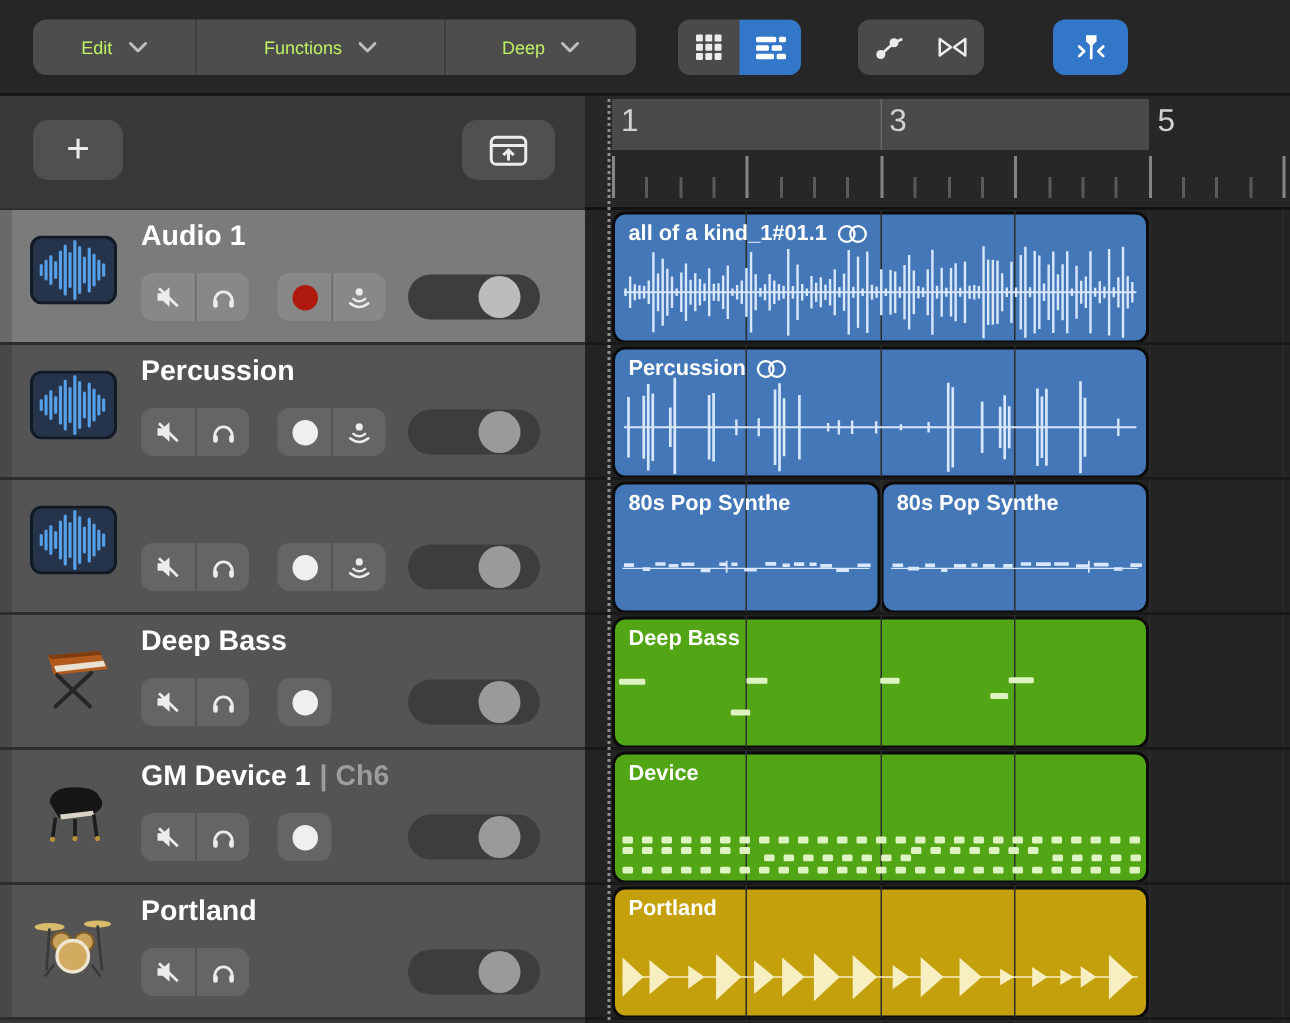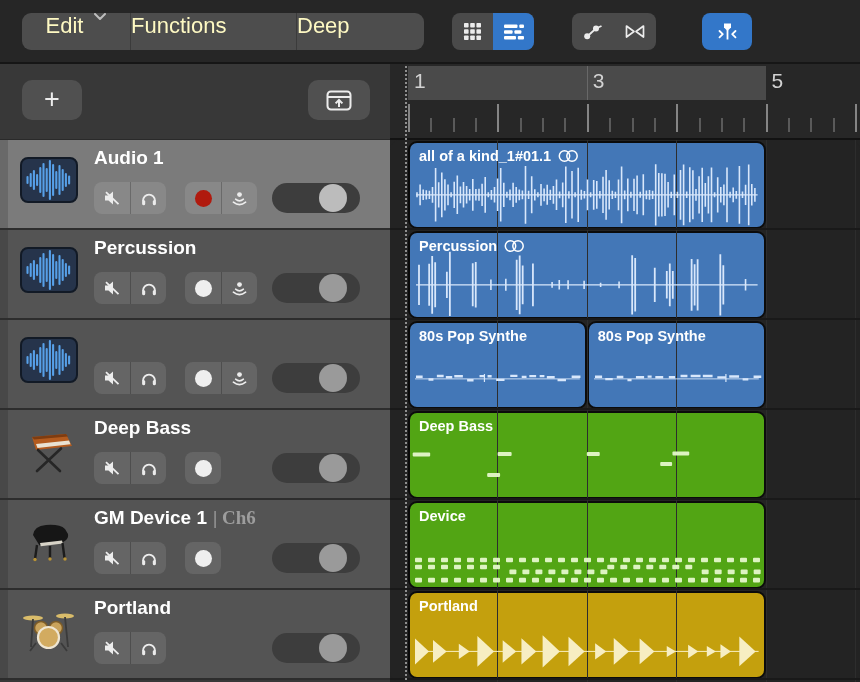--- a/index.html
+++ b/index.html
@@ -2,22 +2,22 @@
 <html><head>
 <meta charset="utf-8">
 <style>
   html,body{margin:0;padding:0;background:#111;}
   *{box-sizing:border-box;}
   .app{position:relative;width:860px;height:682px;background:#1c1c1c;overflow:hidden;
        font-family:"Liberation Sans",sans-serif;-webkit-font-smoothing:antialiased;}
   
   .toolbar{position:absolute;left:0;top:0;width:860px;height:64px;background:#262626;border-bottom:2px solid #161616;}
   .menu-group{position:absolute;left:22px;top:13px;height:37px;background:#4d4d4d;border-radius:9px;display:flex;overflow:hidden;}
-  .menu-btn{display:flex;justify-content:center;gap:11px;color:#fef9c3;font-size:22px;cursor:default;}
-  .menu-btn+.menu-btn{border-left:1px solid #3b3b3b;flex-direction:column;}
+  .menu-btn{display:flex;align-items:center;justify-content:center;gap:11px;color:#bef264;font-size:12px;cursor:default;}
+  .menu-btn+.menu-btn{border-left:1px solid #3b3b3b;}
   .menu-btn.w1{width:108px}.menu-btn.w2{width:166px}.menu-btn.w3{width:128px}
   .seg{position:absolute;top:13px;height:37px;background:#4a4a4a;border-radius:8px;display:flex;overflow:hidden;}
   .seg-btn{display:flex;align-items:center;justify-content:center;height:100%;}
   .seg-btn.sel{background:#3377c9;}
   #seg-view{left:452px;} #seg-view .seg-btn{width:41px;}
   #seg-tools{left:572px;} #seg-tools .seg-btn{width:42px;}
   .btn-catch{position:absolute;left:702px;top:13px;width:50px;height:37px;background:#3377c9;border-radius:8px;
              display:flex;align-items:center;justify-content:center;}
   
   .track-panel{position:absolute;left:0;top:64px;width:390px;height:618px;background:#383838;}
@@ -25,21 +25,21 @@
   .hdr-btn{position:absolute;top:16px;height:40px;background:#505050;border-radius:10px;border:0;
            display:flex;align-items:center;justify-content:center;color:#ececec;}
   .btn-add{left:22px;width:60px;font-size:27px;font-weight:300;padding-bottom:3px;}
   .btn-opts{left:308px;width:62px;}
   .track-row{position:relative;height:90px;background:#545454;border-bottom:2px solid #2d2d2d;}
   .track-row.selected{background:#7b7b7b;padding-left:19px;}
   .gutter{position:absolute;left:0;top:0;width:8px;height:100%;background:rgba(0,0,0,0.14);}
   .track-icon{position:absolute;left:20px;top:17px;width:58px;height:46px;}
   .track-icon svg{width:100%;height:100%;}
   .track-name{position:absolute;left:94px;top:7px;font-size:19px;font-weight:bold;color:#fff;white-space:nowrap;}
-  .suffix{color:#9d9d9d;margin-left:6px;font-family:Liberation Serif, serif;}
+  .suffix{color:#9d9d9d;margin-left:6px;}
   .ctl-group{position:absolute;top:42px;height:32px;display:flex;background:rgba(255,255,255,0.10);border-radius:8px;overflow:hidden;}
   .ctl-ms{left:94px;} .ctl-rec{left:185px;}
   .ctl-btn{width:36px;height:100%;display:flex;align-items:center;justify-content:center;}
   .ctl-btn+.ctl-btn{border-left:1px solid rgba(0,0,0,0.22);}
   .rec-dot{width:17px;height:17px;border-radius:50%;background:#efefef;}
   .slider{position:absolute;left:272px;top:43px;width:88px;height:30px;background:#3d3d3d;border-radius:15px;}
   .knob{position:absolute;left:47px;top:1px;width:28px;height:28px;border-radius:50%;background:#9a9a9a;}
   .track-row.selected .knob{background:#bcbcbc;}
   
   .region-area{position:absolute;left:390px;top:64px;width:470px;height:618px;background:#232323;}

